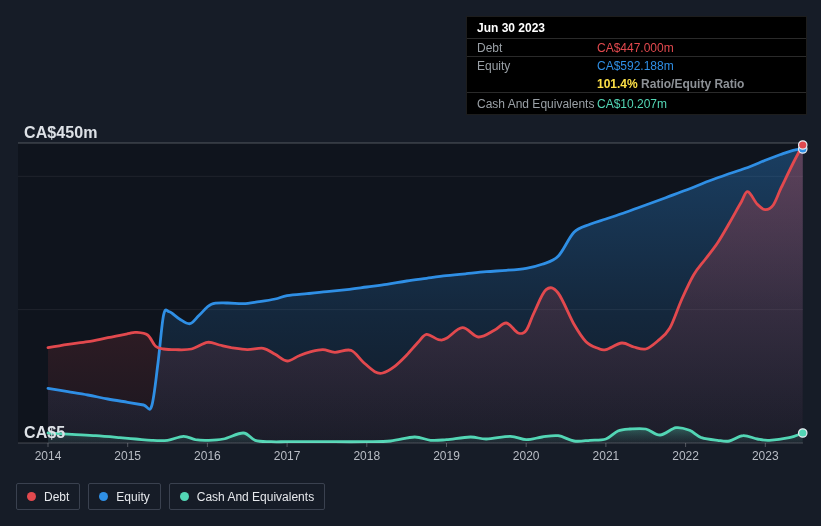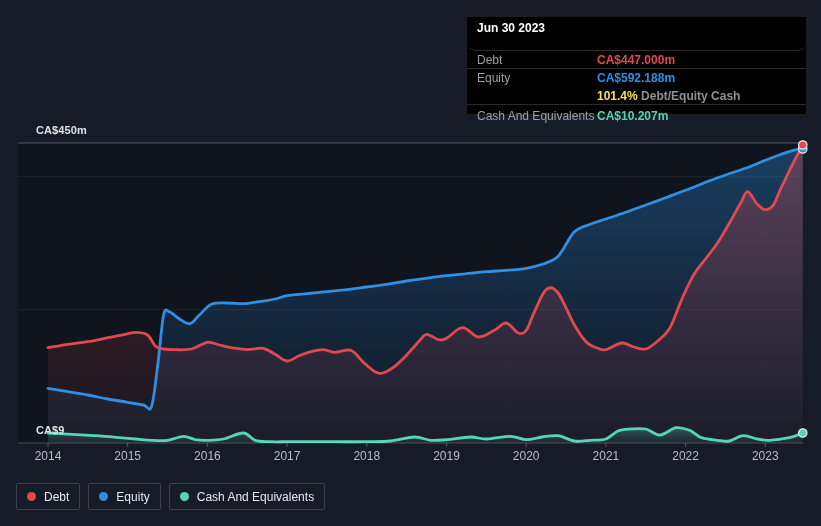--- a/index.html
+++ b/index.html
@@ -2,41 +2,41 @@
 <html><head>
 <meta charset="utf-8">
 <style>
   html,body{margin:0;padding:0;background:#0c0f16;}
   body{font-family:"Liberation Sans", sans-serif;}
   #stage{position:relative;width:821px;height:526px;overflow:hidden;background:#161c27;}
   #chart{position:absolute;left:0;top:0;}
   #chart text{font-family:"Liberation Sans", sans-serif;}
 
   .y-axis-label{
-    position:absolute;left:36px;font-size:11px;font-weight:700;color:#dde1e6;
+    position:absolute;left:24px;font-size:16px;font-weight:700;color:#dde1e6;
     letter-spacing:0.1px;
   }
   .y-axis-label.top{top:124px;}
   .y-axis-label.bottom{top:424px;}
 
   
   .tooltip{
     position:absolute;left:466px;top:16px;width:341px;height:99px;
     background:#000;border:1px solid #1d1d1d;box-sizing:border-box;
     font-size:12px;z-index:5;
   }
   .tt-title{
-    height:34px;line-height:22px;padding:0 10px;color:#ffffff;font-weight:700;
-    border-bottom:1px solid #2a2a2a;box-sizing:border-box;border-radius:9px;
+    height:22px;line-height:22px;padding:0 10px;color:#ffffff;font-weight:700;
+    border-bottom:1px solid #2a2a2a;box-sizing:border-box;
   }
   .tt-row{display:flex;align-items:center;height:18px;box-sizing:border-box;}
   .tt-row.bb{border-bottom:1px solid #2a2a2a;}
   .tt-row.tall{height:21px;}
   .tt-label{flex:0 0 120px;padding-left:10px;color:#9aa0a6;white-space:nowrap;}
-  .tt-value{font-weight:700;white-space:nowrap;}
+  .tt-value{font-weight:400;white-space:nowrap;}
   .tt-ratio-num{font-weight:700;color:#fde047;}
   .tt-ratio-text{color:#8d9196;font-weight:700;}
 
   
   .legend{position:absolute;left:16px;top:483px;display:flex;gap:8px;z-index:4;}
   .chip{
     display:inline-flex;align-items:center;gap:8px;height:27px;padding:0 10px;
     border:1px solid #3a414f;border-radius:2px;box-sizing:border-box;cursor:pointer;
     background:transparent;
   }
@@ -100,37 +100,37 @@
       <line x1="685.6" x2="685.6" y1="443" y2="447" stroke="rgba(255,255,255,0.25)" stroke-width="1"></line>
       <text x="685.6" y="460" text-anchor="middle" font-size="12" fill="#b9bdc5">2022</text>
       <line x1="765.3000000000001" x2="765.3000000000001" y1="443" y2="447" stroke="rgba(255,255,255,0.25)" stroke-width="1"></line>
       <text x="765.3000000000001" y="460" text-anchor="middle" font-size="12" fill="#b9bdc5">2023</text>
       <circle cx="802.7590000000022" cy="149" r="4.2" fill="#2f8fe5" stroke="#e9edf3" stroke-width="1.2"></circle>
       <circle cx="802.7590000000022" cy="145" r="4.2" fill="#e2494e" stroke="#e9edf3" stroke-width="1.2"></circle>
       <circle cx="802.7590000000022" cy="433" r="4.2" fill="#53d6b5" stroke="#e9edf3" stroke-width="1.2"></circle>
     </svg>
 
   <div class="y-axis-label top">CA$450m</div>
-  <div class="y-axis-label bottom">CA$9</div>
+  <div class="y-axis-label bottom">CA$5</div>
 
   <div class="tooltip" style="background: rgb(0, 0, 0);">
     <div class="tt-title">Jun 30 2023</div>
     <div class="tt-row bb">
       <span class="tt-label">Debt</span>
       <span class="tt-value" style="color: rgb(226, 73, 78);">CA$447.000m</span>
     </div>
     <div class="tt-row">
       <span class="tt-label">Equity</span>
       <span class="tt-value" style="color: rgb(47, 143, 229);">CA$592.188m</span>
     </div>
     <div class="tt-row bb">
       <span class="tt-label"></span>
       <span>
         <span class="tt-ratio-num">101.4%</span>
-        <span class="tt-ratio-text">Debt/Equity Cash</span>
+        <span class="tt-ratio-text">Ratio/Equity Ratio</span>
       </span>
     </div>
     <div class="tt-row tall">
       <span class="tt-label">Cash And Equivalents</span>
       <span class="tt-value" style="color: rgb(83, 214, 181);">CA$10.207m</span>
     </div>
   </div>
 
   <div class="legend">
     <div class="chip">

